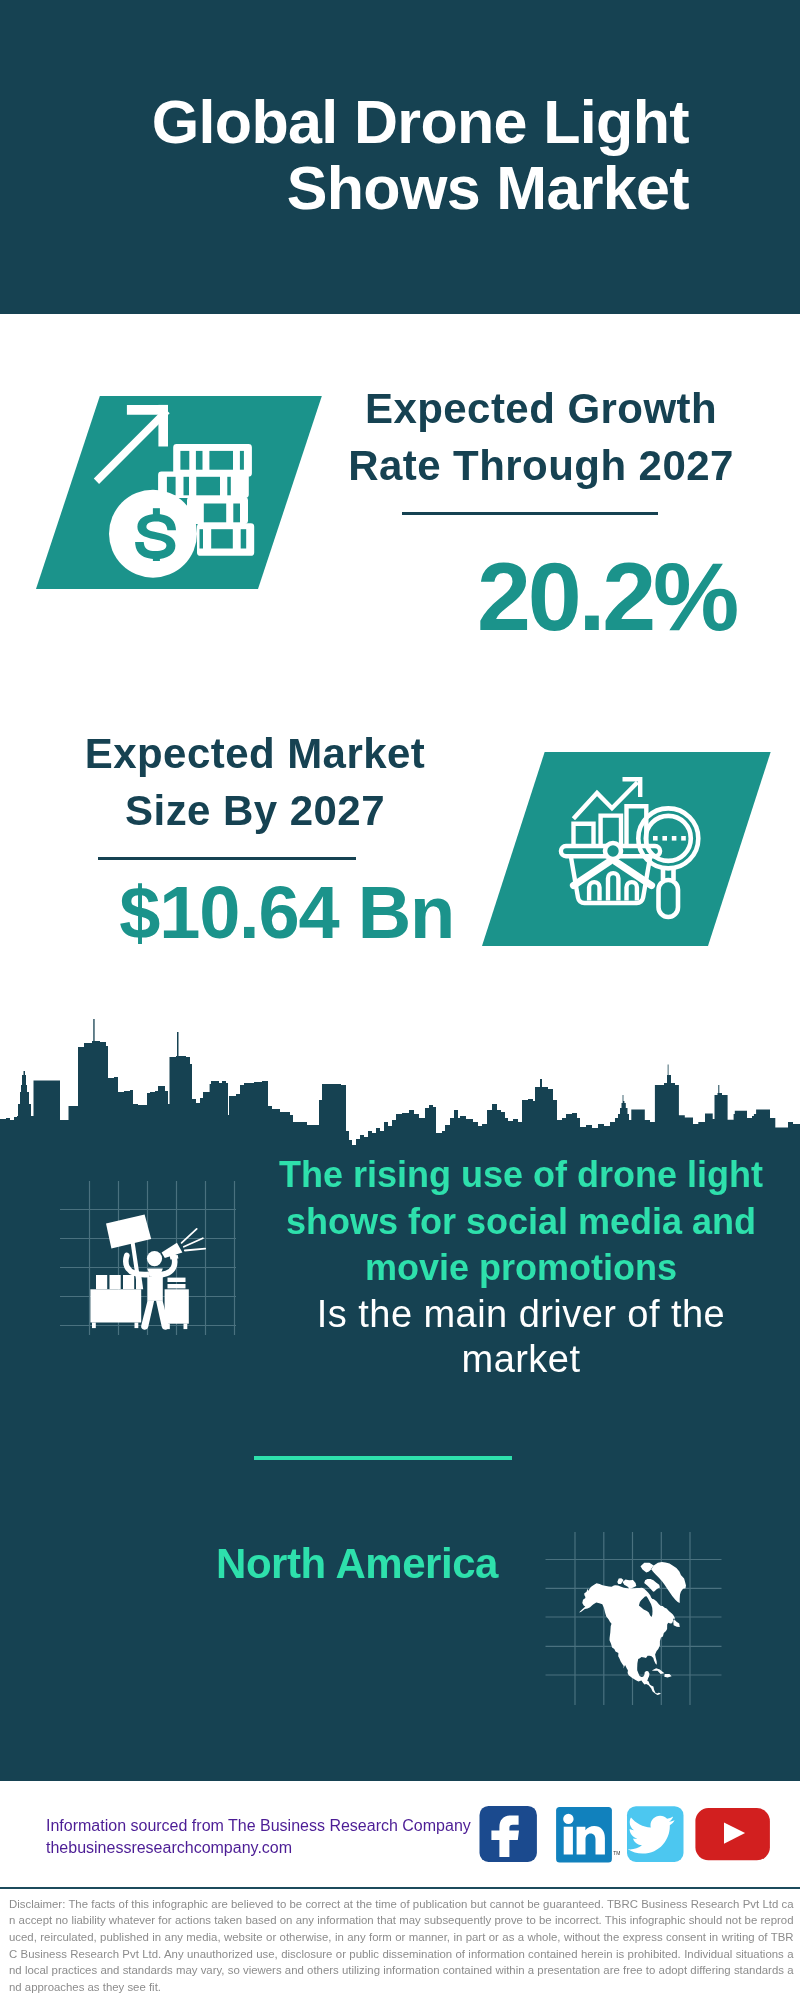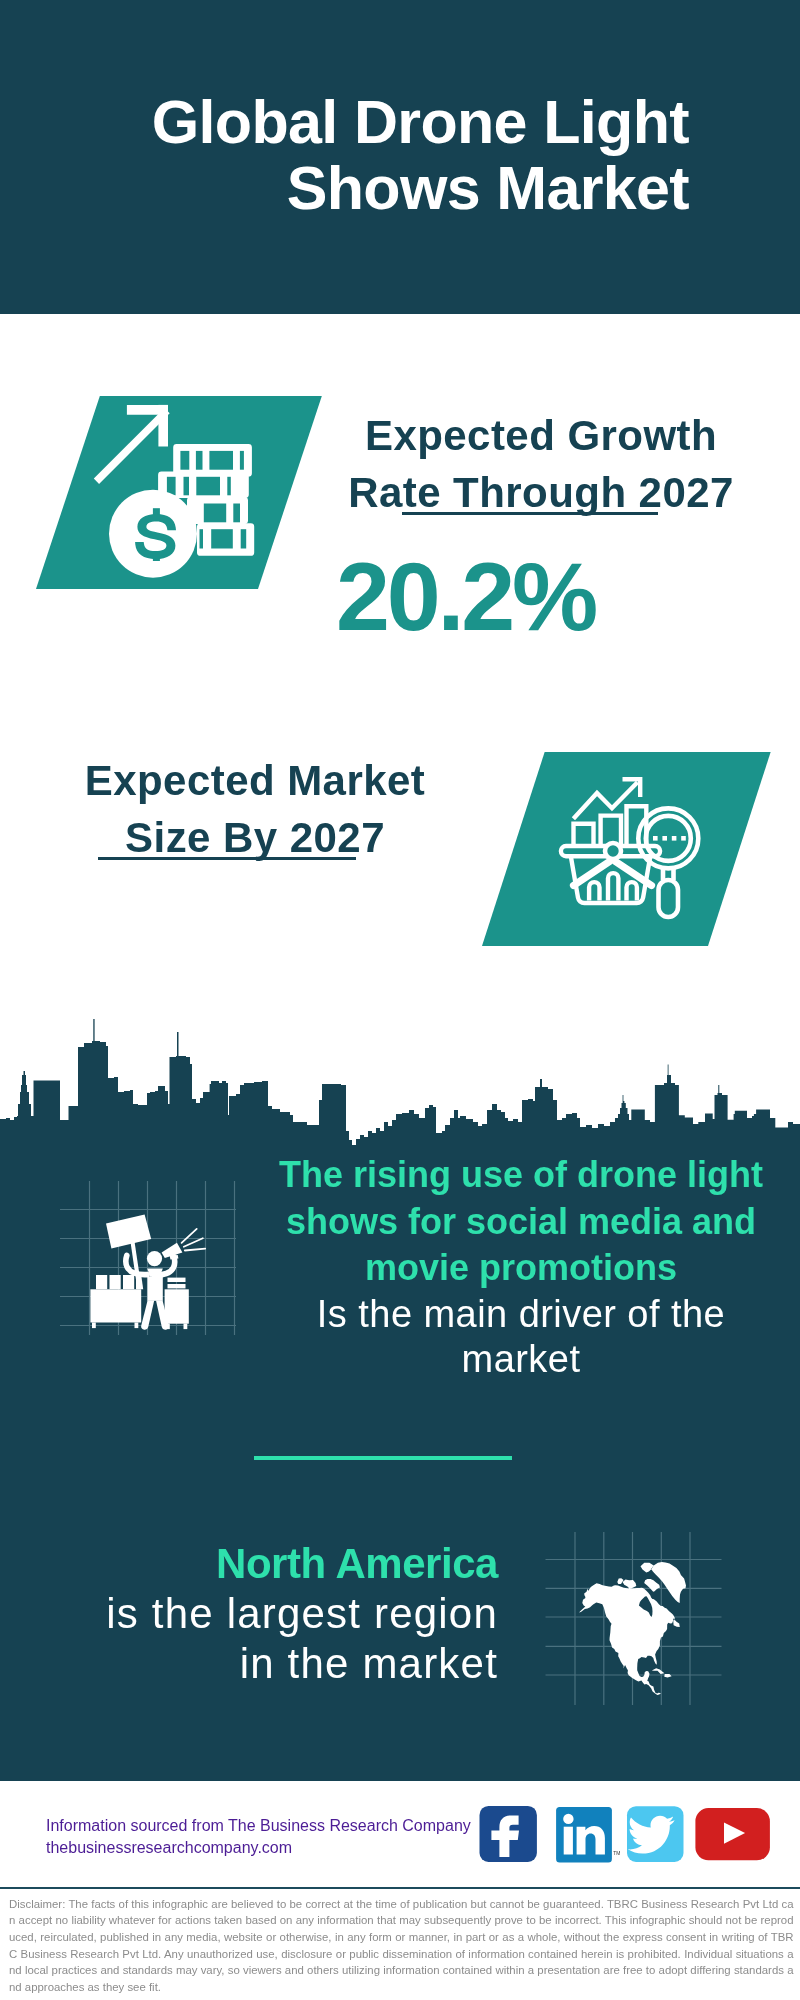--- a/index.html
+++ b/index.html
@@ -14,23 +14,23 @@
 
   
   .para{position:absolute;background:#1b938b;}
   .icon1{position:absolute;left:88px;top:392px;width:176px;height:198px;}
   .icon2{position:absolute;left:555px;top:770px;width:150px;height:150px;}
   .para-1{left:36px;top:396px;width:222px;height:193px;
           transform:skewX(-18.3deg);transform-origin:bottom left;}
   .para-2{left:482px;top:752px;width:226px;height:194px;
           transform:skewX(-17.9deg);transform-origin:bottom left;}
 
-  .stat-title{position:absolute;text-align:center;color:#164252;font-size:42px;font-weight:bold;line-height:56.5px;letter-spacing:0.45px;margin-top:27px;}
+  .stat-title{position:absolute;text-align:center;color:#164252;font-size:42px;font-weight:bold;line-height:56.5px;letter-spacing:0.45px;}
   .stat-rule{position:absolute;height:3px;background:#164252;}
-  .stat-value{position:absolute;text-align:left;color:#1b938b;font-weight:bold;}
+  .stat-value{position:absolute;text-align:right;color:#1b938b;font-weight:bold;}
 
   .g-title{left:342px;top:381px;width:398px;}
   .g-rule{left:402px;top:512px;width:256px;}
   .g-value{left:336px;top:547px;width:400px;font-size:97px;line-height:100px;letter-spacing:-3.2px;}
 
   .m-title{left:56px;top:726px;width:398px;}
   .m-rule{left:98px;top:857px;width:258px;}
   .m-value{left:54px;top:875px;width:400px;font-size:74px;line-height:76px;letter-spacing:-1.2px;}
 
   
@@ -161,20 +161,21 @@
     </g>
     <g fill="none" stroke="#ffffff" stroke-width="7.2" stroke-linecap="round">
       <path d="M573.5 885.5 l36.0 -24.0"></path>
       <path d="M651.5 885.5 l-36.0 -24.0"></path>
     </g>
     <circle cx="613.0" cy="851.0" r="8.0" fill="#1b938b" stroke="#ffffff" stroke-width="4.6"></circle>
   </svg>
 
   <div class="stat-title m-title">Expected Market Size By 2027</div>
   <div class="stat-rule m-rule"></div>
+  <div class="stat-value m-value">$10.64 Bn</div>
 
   <div class="body-dark"></div>
   <svg class="skyline" viewBox="0 1010 800 140" xmlns="http://www.w3.org/2000/svg" preserveAspectRatio="none">
     <path fill="#164252" d="M 0,1152 L 0,1119 L 6,1119 L 6,1118 L 10,1118 L 10,1120 L 14,1120 L 14,1117 L 17,1117 L 17,1116 L 18,1116 L 18,1104 L 20,1104 L 20,1092 L 21,1092 L 21,1085 L 22,1085 L 22,1075 L 23.5,1075 L 23.5,1071 L 25,1071 L 25,1075 L 26,1075 L 26,1085 L 27,1085 L 27,1092 L 29,1092 L 29,1104 L 31,1104 L 31,1116 L 33.5,1116 L 33.5,1080.5 L 60,1080.5 L 60,1120 L 68,1120 L 68,1120 L 68.5,1120 L 68.5,1106 L 76,1106 L 76,1106 L 78,1106 L 78,1047 L 84,1047 L 84,1043 L 92,1043 L 92,1041 L 93.3,1041 L 93.3,1019 L 94.6,1019 L 94.6,1041 L 100,1041 L 100,1042 L 106,1042 L 106,1046 L 108,1046 L 108,1078 L 114,1078 L 114,1077 L 118,1077 L 118,1092 L 124,1092 L 124,1091 L 130,1091 L 130,1090 L 133,1090 L 133,1104 L 138,1104 L 138,1105 L 145,1105 L 145,1105 L 147,1105 L 147,1093 L 150,1093 L 150,1092 L 155,1092 L 155,1091 L 158,1091 L 158,1086 L 163,1086 L 163,1086 L 165,1086 L 165,1091 L 168,1091 L 168,1104 L 169.5,1104 L 169.5,1057 L 176,1057 L 176,1056 L 177,1056 L 177,1032 L 178.5,1032 L 178.5,1056 L 186,1056 L 186,1057 L 190,1057 L 190,1064 L 192,1064 L 192,1099 L 196,1099 L 196,1103 L 200,1103 L 200,1098 L 203,1098 L 203,1092 L 209.6,1092 L 209.6,1084 L 211,1084 L 211,1081 L 219,1081 L 219,1083 L 222,1083 L 222,1081 L 226,1081 L 226,1083 L 228,1083 L 228,1115 L 229,1115 L 229,1096 L 236,1096 L 236,1094 L 240,1094 L 240,1085 L 244,1085 L 244,1083 L 254,1083 L 254,1082 L 262,1082 L 262,1081 L 268,1081 L 268,1106 L 272,1106 L 272,1109 L 280,1109 L 280,1112 L 290,1112 L 290,1115 L 293,1115 L 293,1122 L 307,1122 L 307,1125 L 319,1125 L 319,1100 L 322,1100 L 322,1084 L 341,1084 L 341,1085 L 346,1085 L 346,1131 L 349,1131 L 349,1140 L 352,1140 L 352,1147 L 356,1147 L 356,1139 L 360,1139 L 360,1135 L 364,1135 L 364,1137 L 368,1137 L 368,1131 L 372,1131 L 372,1133 L 376,1133 L 376,1128 L 380,1128 L 380,1131 L 384,1131 L 384,1122 L 388,1122 L 388,1126 L 392,1126 L 392,1120 L 396,1120 L 396,1114 L 402,1114 L 402,1113 L 409,1113 L 409,1110 L 414,1110 L 414,1114 L 419,1114 L 419,1118 L 425,1118 L 425,1108 L 429,1108 L 429,1105 L 433,1105 L 433,1107 L 436,1107 L 436,1133 L 442,1133 L 442,1131 L 445,1131 L 445,1125 L 450,1125 L 450,1118 L 454,1118 L 454,1110 L 458,1110 L 458,1118 L 460,1118 L 460,1116 L 466,1116 L 466,1119 L 473,1119 L 473,1122 L 478,1122 L 478,1126 L 482,1126 L 482,1124 L 487,1124 L 487,1110 L 492,1110 L 492,1104 L 497,1104 L 497,1110 L 501,1110 L 501,1112 L 505,1112 L 505,1118 L 508,1118 L 508,1121 L 513,1121 L 513,1119 L 518,1119 L 518,1122 L 522,1122 L 522,1100 L 528,1100 L 528,1099 L 533,1099 L 533,1101 L 535,1101 L 535,1087 L 540,1087 L 540,1079 L 542,1079 L 542,1087 L 548,1087 L 548,1089 L 553,1089 L 553,1100 L 557,1100 L 557,1120 L 562,1120 L 562,1118 L 566,1118 L 566,1114 L 572,1114 L 572,1113 L 577,1113 L 577,1118 L 580,1118 L 580,1127 L 586,1127 L 586,1125 L 592,1125 L 592,1128 L 598,1128 L 598,1124 L 604,1124 L 604,1126 L 610,1126 L 610,1122 L 615,1122 L 615,1118 L 618,1118 L 618,1114 L 620,1114 L 620,1108 L 621.5,1108 L 621.5,1103 L 622.6,1103 L 622.6,1095 L 623.4,1095 L 623.4,1101 L 624.4,1101 L 624.4,1103 L 625.8,1103 L 625.8,1108 L 627.5,1108 L 627.5,1114 L 629,1114 L 629,1120 L 631.3,1120 L 631.3,1109.6 L 644.8,1109.6 L 644.8,1120 L 650,1120 L 650,1122 L 654.9,1122 L 654.9,1084.9 L 664,1084.9 L 664,1083 L 667,1083 L 667,1075 L 667.7,1075 L 667.7,1064.6 L 668.5,1064.6 L 668.5,1075 L 671,1075 L 671,1083 L 675,1083 L 675,1085 L 678.9,1085 L 678.9,1115.3 L 684.8,1115.3 L 684.8,1117.5 L 692,1117.5 L 692,1117.5 L 693,1117.5 L 693,1124 L 698.3,1124 L 698.3,1122 L 705,1122 L 705,1113.5 L 712.7,1113.5 L 712.7,1119 L 714.5,1119 L 714.5,1095 L 717.5,1095 L 717.5,1093 L 718.3,1093 L 718.3,1084.9 L 719.3,1084.9 L 719.3,1093 L 722,1093 L 722,1095 L 727.6,1095 L 727.6,1119.8 L 733.6,1119.8 L 733.6,1114 L 734.8,1114 L 734.8,1110.8 L 746,1110.8 L 746,1110.8 L 747,1110.8 L 747,1118 L 752,1118 L 752,1116 L 753.9,1116 L 753.9,1114 L 756.1,1114 L 756.1,1109.6 L 768,1109.6 L 768,1109.6 L 770,1109.6 L 770,1118 L 775.3,1118 L 775.3,1127.6 L 786,1127.6 L 786,1127.6 L 788,1127.6 L 788,1122 L 793,1122 L 793,1124 L 800,1124 L 800,1129 L 800,1129 L 800,1152 Z"></path>
   </svg>
 
   <svg class="icon3" viewBox="55 1175 190 160" xmlns="http://www.w3.org/2000/svg">
     <g stroke="#4a717f" stroke-width="1.2" fill="none">
       <path d="M89.5 1181 v176 M118.5 1181 v176 M147.5 1181 v176 M176.5 1181 v176 M205.5 1181 v176 M234.5 1181 v176"></path>
       <path d="M60 1209.5 h176 M60 1238.5 h176 M60 1267.5 h176 M60 1296.5 h176 M60 1325.5 h176"></path>
@@ -231,21 +232,20 @@
     <g stroke="#4a717f" stroke-width="1.2" fill="none">
       <path d="M575 1532 v173 M603.8 1532 v173 M632.5 1532 v173 M661.3 1532 v173 M690 1532 v173"></path>
       <path d="M545.5 1559.5 h176 M545.5 1588.3 h176 M545.5 1617 h176 M545.5 1646.3 h176 M545.5 1675 h176"></path>
     </g>
     <path fill="#ffffff" d="M 587.6,1588.5 L 588.1,1590.9 L 590.8,1586.9 L 593.7,1585.1 L 596.6,1583.2 L 599.6,1584.0 L 601.9,1584.9 L 603.7,1585.5 L 606.3,1586.0 L 608.9,1586.5 L 611.6,1586.7 L 613.9,1585.6 L 615.3,1585.3 L 618.0,1585.6 L 620.5,1586.5 L 623.8,1587.8 L 627.3,1588.3 L 630.8,1588.6 L 634.3,1588.3 L 637.1,1588.1 L 639.9,1587.9 L 641.3,1587.8 L 642.7,1588.1 L 644.2,1588.8 L 646.6,1590.9 L 648.3,1592.7 L 650.2,1595.3 L 651.4,1598.0 L 652.4,1599.4 L 652.3,1601.5 L 652.3,1604.2 L 652.3,1606.8 L 652.4,1610.3 L 652.7,1613.9 L 652.4,1616.5 L 651.7,1618.3 L 650.5,1616.0 L 649.3,1613.0 L 647.3,1611.2 L 644.6,1609.8 L 641.1,1607.7 L 639.3,1605.4 L 638.8,1603.3 L 639.9,1601.2 L 641.4,1599.4 L 642.8,1597.5 L 644.1,1595.3 L 645.4,1593.6 L 647.0,1594.5 L 648.4,1596.6 L 650.0,1599.2 L 651.9,1598.7 L 653.9,1599.2 L 656.7,1601.5 L 658.9,1604.2 L 660.9,1605.9 L 662.6,1605.9 L 664.7,1607.7 L 666.6,1608.6 L 669.1,1611.2 L 671.3,1613.0 L 673.1,1614.7 L 674.7,1617.4 L 674.5,1619.9 L 673.0,1620.9 L 672.1,1623.2 L 670.3,1623.4 L 668.2,1622.7 L 667.2,1624.4 L 667.1,1628.9 L 666.0,1631.0 L 663.8,1632.9 L 662.9,1636.4 L 661.0,1637.5 L 659.9,1641.2 L 659.9,1645.6 L 658.3,1649.1 L 656.6,1650.9 L 655.1,1654.4 L 655.8,1658.0 L 656.7,1661.5 L 656.8,1664.7 L 655.4,1663.6 L 654.0,1660.6 L 653.3,1658.0 L 651.5,1656.2 L 649.8,1655.7 L 647.6,1655.7 L 646.0,1658.0 L 644.3,1657.6 L 641.5,1656.9 L 639.9,1658.3 L 638.2,1659.0 L 637.4,1663.2 L 637.2,1667.7 L 637.2,1670.3 L 639.0,1674.7 L 639.6,1675.9 L 641.4,1677.0 L 643.1,1676.7 L 644.3,1675.1 L 644.8,1672.1 L 646.5,1671.0 L 648.2,1671.2 L 649.5,1673.8 L 649.0,1676.5 L 648.1,1678.2 L 647.3,1680.9 L 648.5,1681.2 L 649.8,1684.4 L 651.6,1685.8 L 653.4,1686.5 L 654.1,1689.7 L 655.4,1692.7 L 657.2,1693.6 L 658.4,1692.7 L 660.2,1692.9 L 660.9,1693.6 L 659.1,1694.5 L 657.3,1695.0 L 654.8,1693.2 L 652.6,1691.5 L 651.1,1688.3 L 648.6,1685.3 L 646.2,1684.1 L 644.4,1684.4 L 642.6,1682.3 L 641.4,1680.5 L 638.4,1681.4 L 635.5,1680.0 L 631.9,1677.7 L 628.7,1675.2 L 627.6,1673.0 L 627.9,1670.3 L 626.8,1668.5 L 625.1,1665.0 L 623.3,1668.5 L 623.7,1665.9 L 622.3,1664.1 L 620.7,1661.5 L 619.2,1658.0 L 618.2,1656.2 L 618.4,1653.0 L 615.5,1651.6 L 614.3,1649.1 L 612.1,1647.4 L 611.0,1643.8 L 609.5,1640.3 L 609.6,1637.7 L 610.3,1632.4 L 610.7,1626.2 L 611.5,1623.7 L 609.9,1621.8 L 608.5,1619.2 L 606.3,1616.5 L 605.2,1613.0 L 603.9,1607.7 L 602.3,1604.2 L 599.3,1603.3 L 596.3,1602.4 L 593.1,1604.5 L 591.4,1605.9 L 590.1,1607.2 L 587.5,1608.6 L 584.8,1608.9 L 580.9,1612.1 L 579.0,1612.4 L 582.0,1609.4 L 585.3,1606.5 L 583.7,1605.4 L 582.3,1602.9 L 583.0,1599.7 L 585.4,1598.0 L 585.1,1596.2 L 584.4,1595.3 L 584.2,1593.6 L 586.5,1591.8 Z M 661.9,1562.0 L 665.5,1562.4 L 669.5,1563.6 L 672.6,1565.4 L 676.4,1568.0 L 679.4,1571.5 L 680.9,1575.1 L 684.1,1578.6 L 685.1,1582.1 L 686.0,1585.6 L 685.5,1588.3 L 683.0,1588.8 L 680.9,1591.8 L 680.0,1594.5 L 679.7,1598.9 L 679.7,1602.9 L 677.7,1601.9 L 675.3,1599.7 L 672.4,1596.2 L 669.3,1591.8 L 666.9,1588.3 L 664.6,1584.8 L 662.0,1581.2 L 658.9,1577.7 L 655.4,1574.2 L 652.9,1571.5 L 651.1,1568.9 L 653.7,1565.4 L 657.9,1562.7 Z M 654.6,1591.3 L 656.3,1589.5 L 658.1,1588.3 L 660.0,1587.4 L 659.2,1584.8 L 656.7,1583.0 L 653.4,1580.3 L 650.6,1578.9 L 647.4,1578.9 L 645.1,1580.3 L 644.2,1583.0 L 647.2,1585.6 L 650.5,1588.8 L 653.2,1591.8 Z M 631.5,1588.3 L 634.3,1587.0 L 636.3,1586.0 L 635.6,1583.0 L 633.0,1580.0 L 629.2,1580.3 L 625.5,1579.5 L 622.6,1582.1 L 624.2,1584.8 L 627.4,1586.5 L 629.4,1588.5 Z M 648.9,1571.5 L 651.6,1568.9 L 653.7,1565.4 L 649.4,1562.7 L 644.3,1562.7 L 640.5,1566.2 L 642.5,1569.4 L 646.3,1572.4 Z M 621.0,1583.9 L 623.5,1580.0 L 621.3,1578.2 L 618.7,1578.6 L 617.3,1582.1 L 618.3,1583.9 Z M 673.6,1625.3 L 676.8,1626.7 L 679.8,1626.9 L 679.2,1623.6 L 676.5,1621.8 L 673.2,1618.3 L 673.4,1622.7 Z M 651.8,1670.5 L 656.2,1668.2 L 659.8,1669.6 L 664.4,1673.3 L 660.6,1674.0 L 657.5,1670.7 L 654.0,1670.7 Z M 664.7,1674.0 L 669.4,1674.0 L 671.6,1676.3 L 667.6,1677.4 L 664.3,1676.8 Z"></path>
     <path fill="#164252" d="M 638.9,1605.4 L 639.9,1601.9 L 641.4,1600.1 L 643.2,1598.3 L 645.0,1596.6 L 646.5,1596.2 L 647.9,1598.3 L 649.5,1601.2 L 651.1,1604.2 L 652.2,1607.7 L 652.5,1611.2 L 652.3,1614.7 L 651.5,1617.0 L 650.2,1615.6 L 648.8,1612.4 L 646.9,1610.9 L 643.7,1609.4 L 641.0,1607.2 Z"></path>
   </svg>
 
   <div class="region-text">
     <span class="region-hl">North America</span>
-    <span class="region-sub">is the largest region in the market</span>
   </div>
 
   <div class="footer">
     <div class="src-text">
       <div class="src-l1">Information sourced from The Business Research Company</div>
       <div class="src-l2">thebusinessresearchcompany.com</div>
     </div>
 
     <svg class="social" viewBox="475 1805 300 62" xmlns="http://www.w3.org/2000/svg">
       <g>

